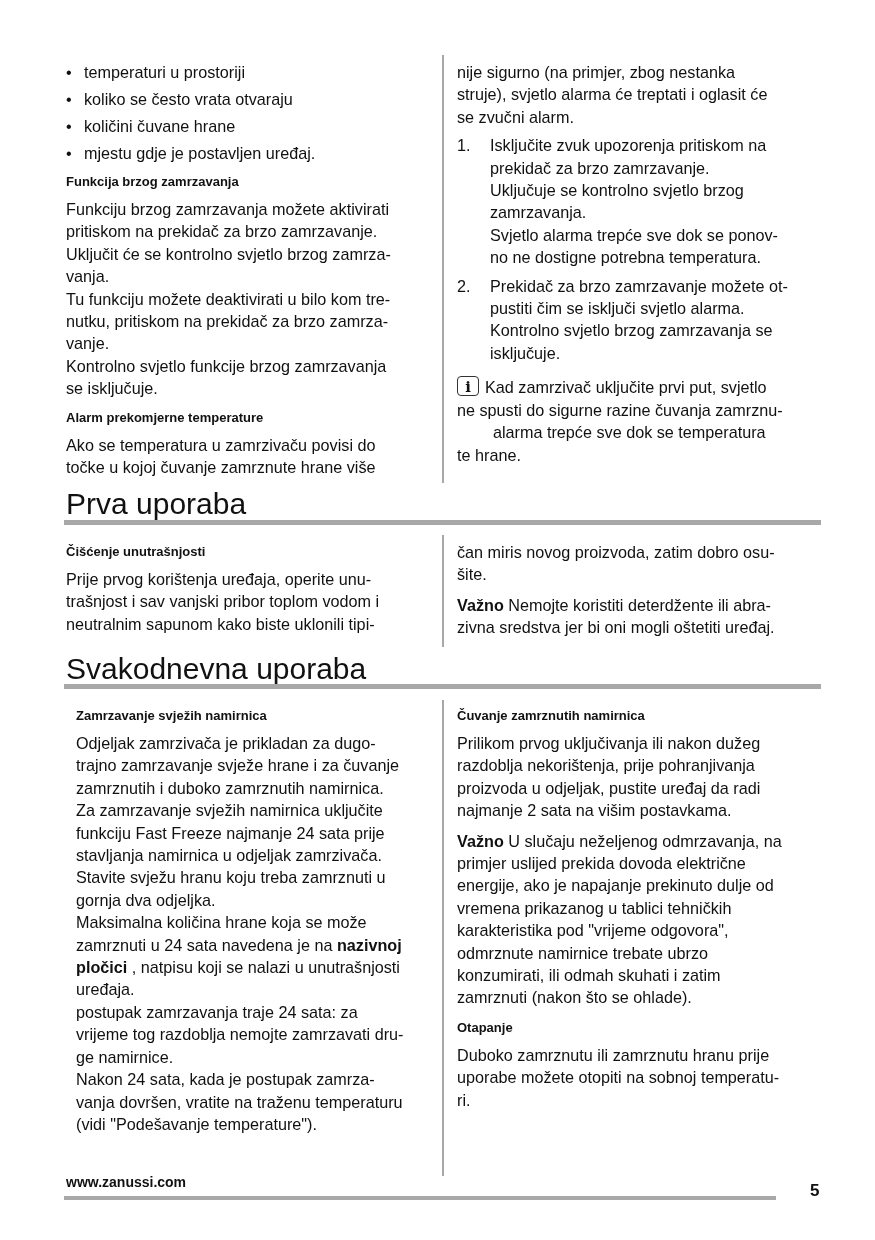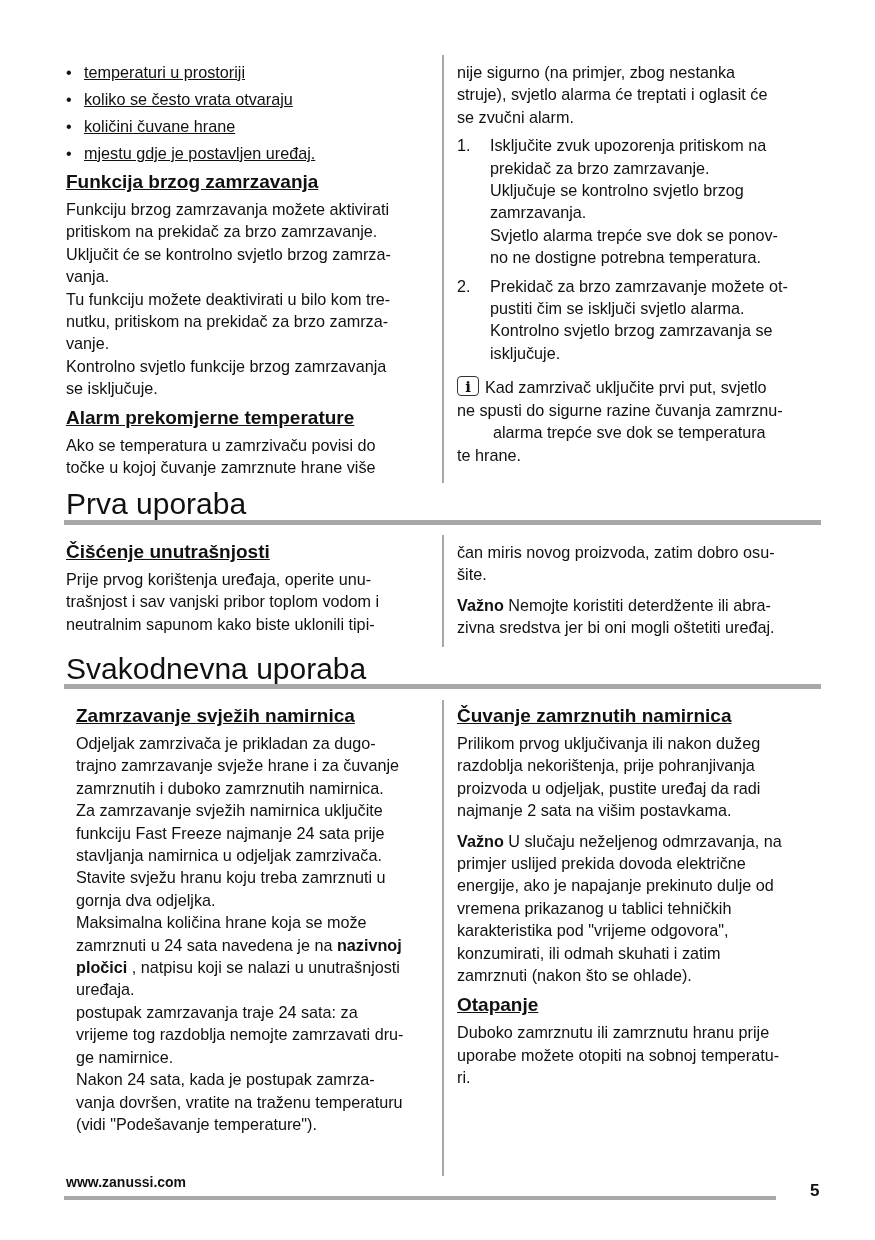--- a/index.html
+++ b/index.html
@@ -1,26 +1,26 @@
 <!DOCTYPE html>
 <html><head>
 <meta charset="utf-8">
 <style>
   html, body { margin: 0; padding: 0; background: #ffffff; }
   body { width: 875px; height: 1240px; position: relative; overflow: hidden;
          font-family: "Liberation Sans", sans-serif; color: #111; }
   .page { position: absolute; left: 0; top: 0; width: 875px; height: 1240px; }
   .col { position: absolute; font-size: 16.2px; line-height: 22.4px; }
   .col p { margin: 0; }
-  .h3 { font-weight: bold; font-size: 19px; line-height: 22px; margin: 0; text-decoration: underline; }
+  .h3 { font-weight: bold; font-size: 13px; line-height: 22px; margin: 0; }
   .vrule { position: absolute; width: 2px; background: #a8a8a8; }
   .section-title { position: absolute; left: 66px; font-size: 30px; line-height: 28px; color: #111; }
   .section-rule { position: absolute; left: 64px; width: 757px; height: 5px; background: #a8a8a8; }
   ul.bullets { list-style: none; margin: 0; padding: 0; }
-  ul.bullets li { position: relative; padding-left: 18px; margin-bottom: 4.6px; text-decoration: underline; }
+  ul.bullets li { position: relative; padding-left: 18px; margin-bottom: 4.6px; }
   ul.bullets li::before { content: "•"; position: absolute; left: 0; top: 0; }
   ol.steps { list-style: none; margin: 0; padding: 0; }
   ol.steps li { position: relative; padding-left: 33px; margin-bottom: 6px; }
   ol.steps li .num { position: absolute; left: 0; top: 0; }
   .info-icon { display: inline-block; width: 22px; height: 20px; border: 1.5px solid #333;
                border-radius: 4px; text-align: center; font-family: "DejaVu Serif", serif;
                font-weight: bold; font-size: 15px; line-height: 20px; vertical-align: top;
                margin-right: 6px; box-sizing: border-box; }
   .footer-url { position: absolute; left: 66px; top: 1174px; font-weight: bold; font-size: 14px; }
   .footer-rule { position: absolute; left: 64px; top: 1196px; width: 712px; height: 4px; background: #a8a8a8; }
@@ -163,20 +163,21 @@
     <p>proizvoda u odjeljak, pustite uređaj da radi</p>
     <p>najmanje 2 sata na višim postavkama.</p>
     <div style="height:8px"></div>
     <p>
       <b>Važno</b><span> U slučaju neželjenog odmrzavanja, na</span>
     </p>
     <p>primjer uslijed prekida dovoda električne</p>
     <p>energije, ako je napajanje prekinuto dulje od</p>
     <p>vremena prikazanog u tablici tehničkih</p>
     <p>karakteristika pod "vrijeme odgovora",</p>
+    <p>odmrznute namirnice trebate ubrzo</p>
     <p>konzumirati, ili odmah skuhati i zatim</p>
     <p>zamrznuti (nakon što se ohlade).</p>
     <div style="height:8px"></div>
     <p class="h3">Otapanje</p>
     <div style="height:5px"></div>
     <p>Duboko zamrznutu ili zamrznutu hranu prije</p>
     <p>uporabe možete otopiti na sobnoj temperatu-</p>
     <p>ri.</p>
   </div>
 

